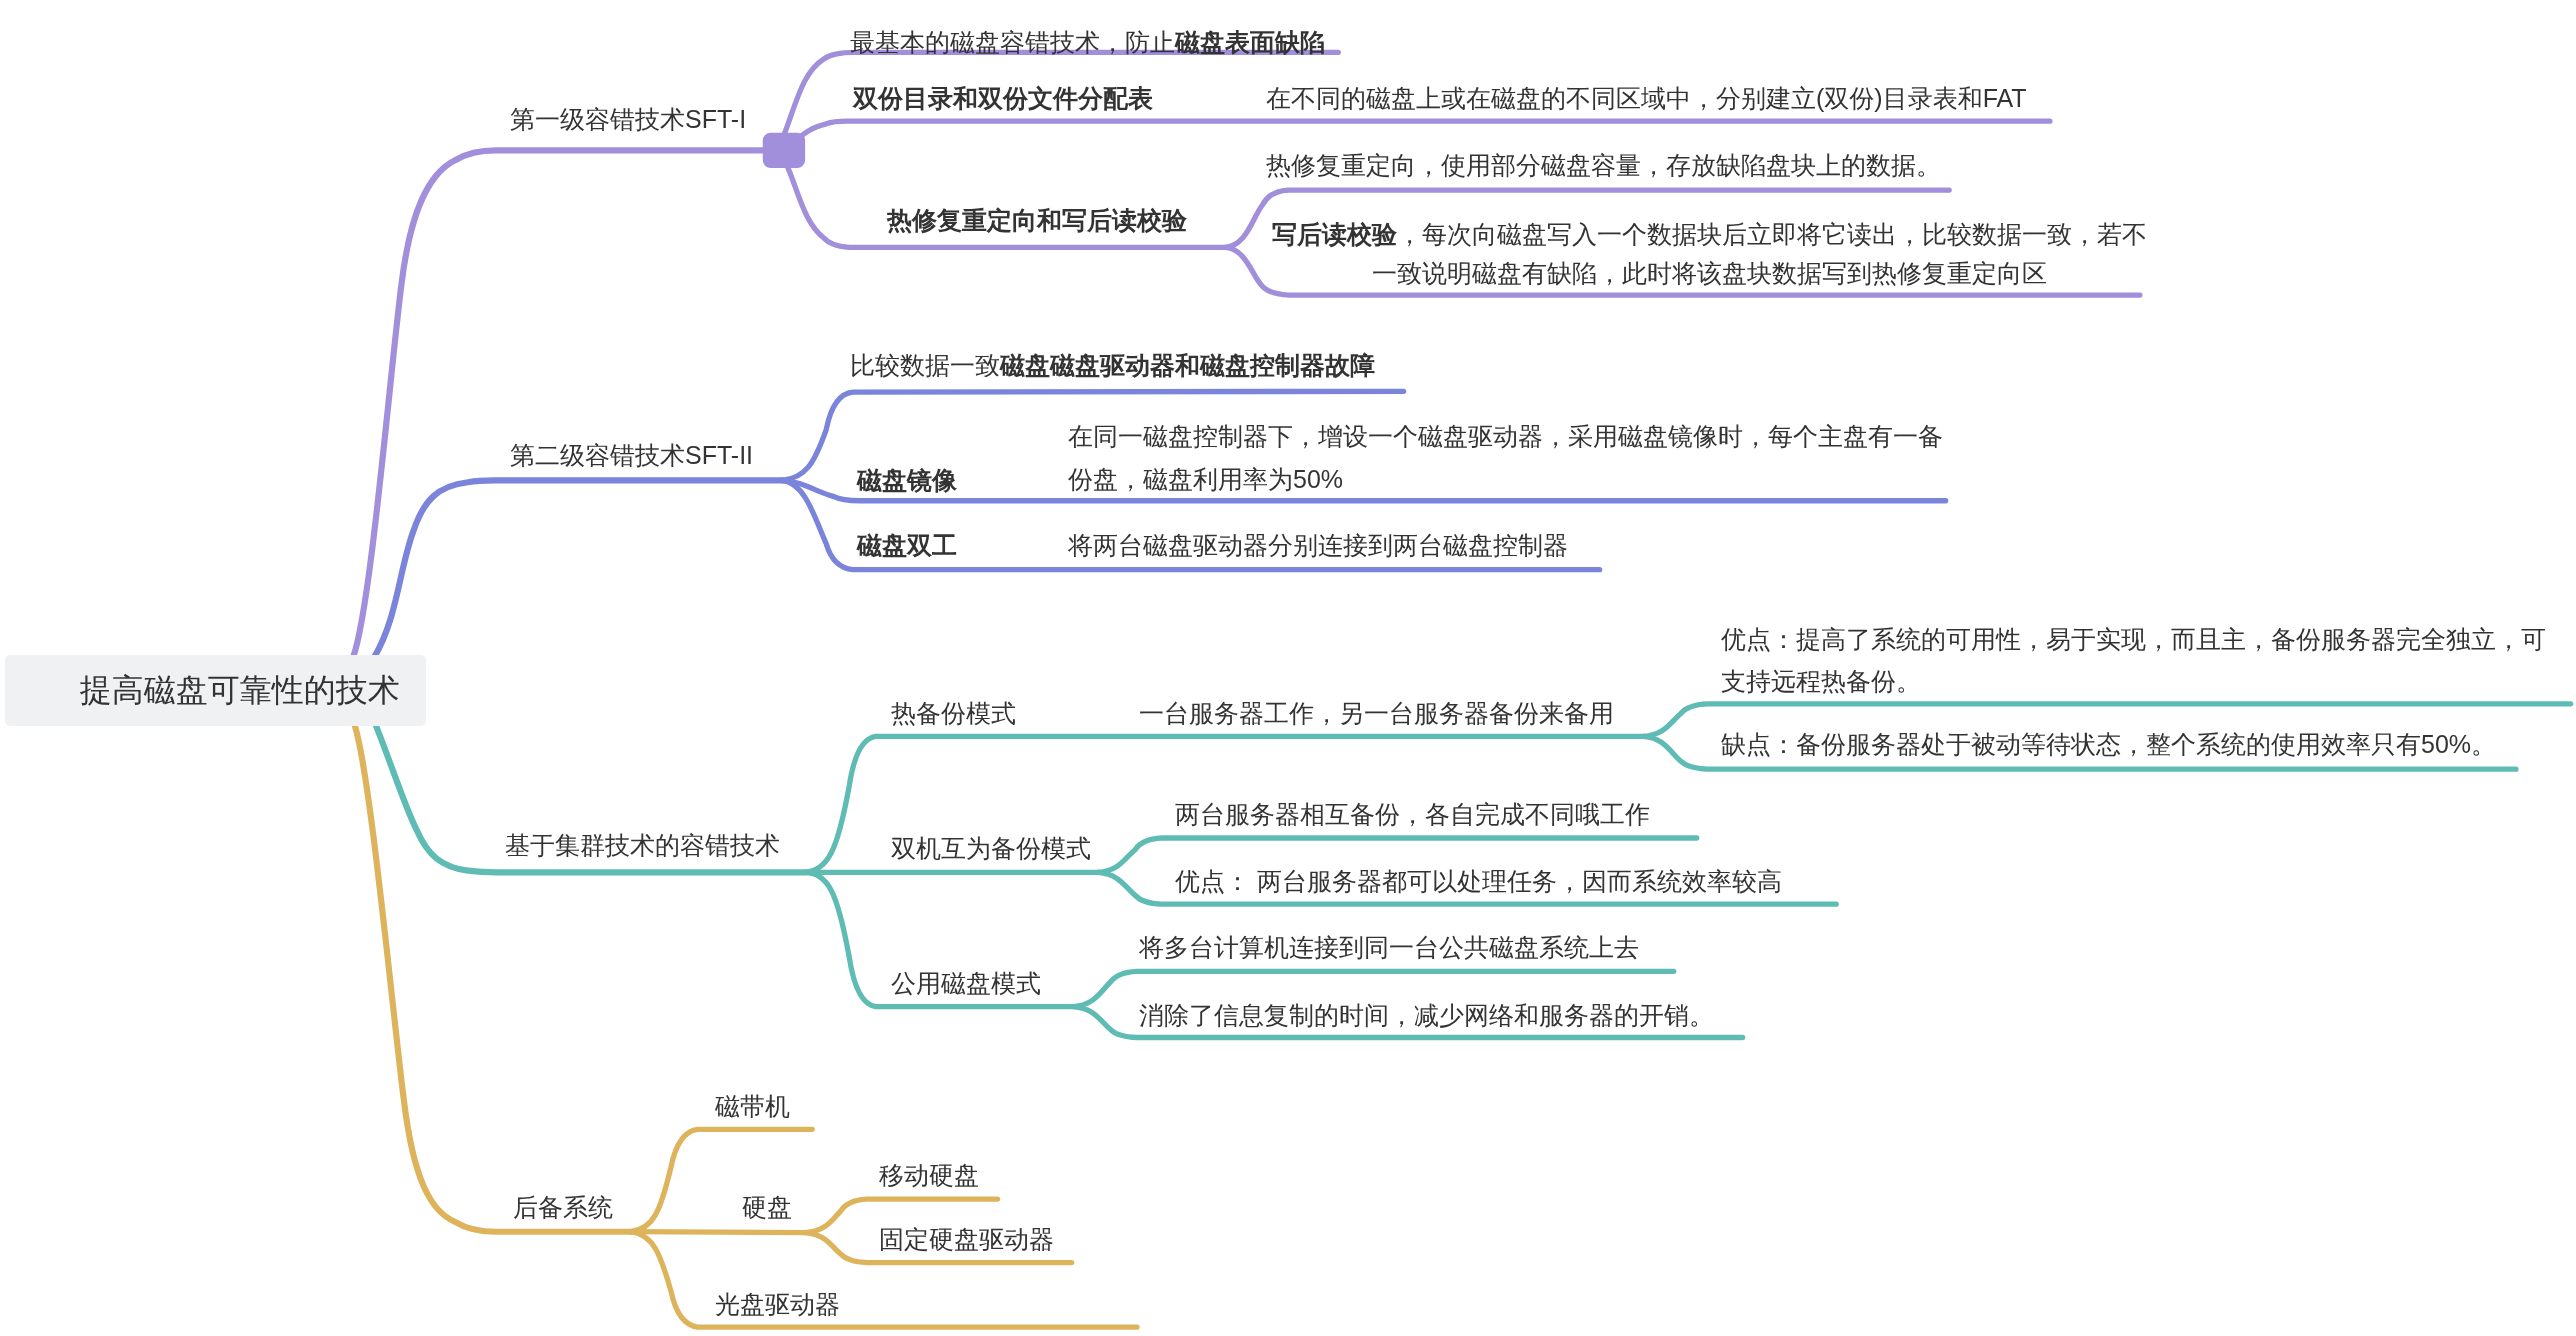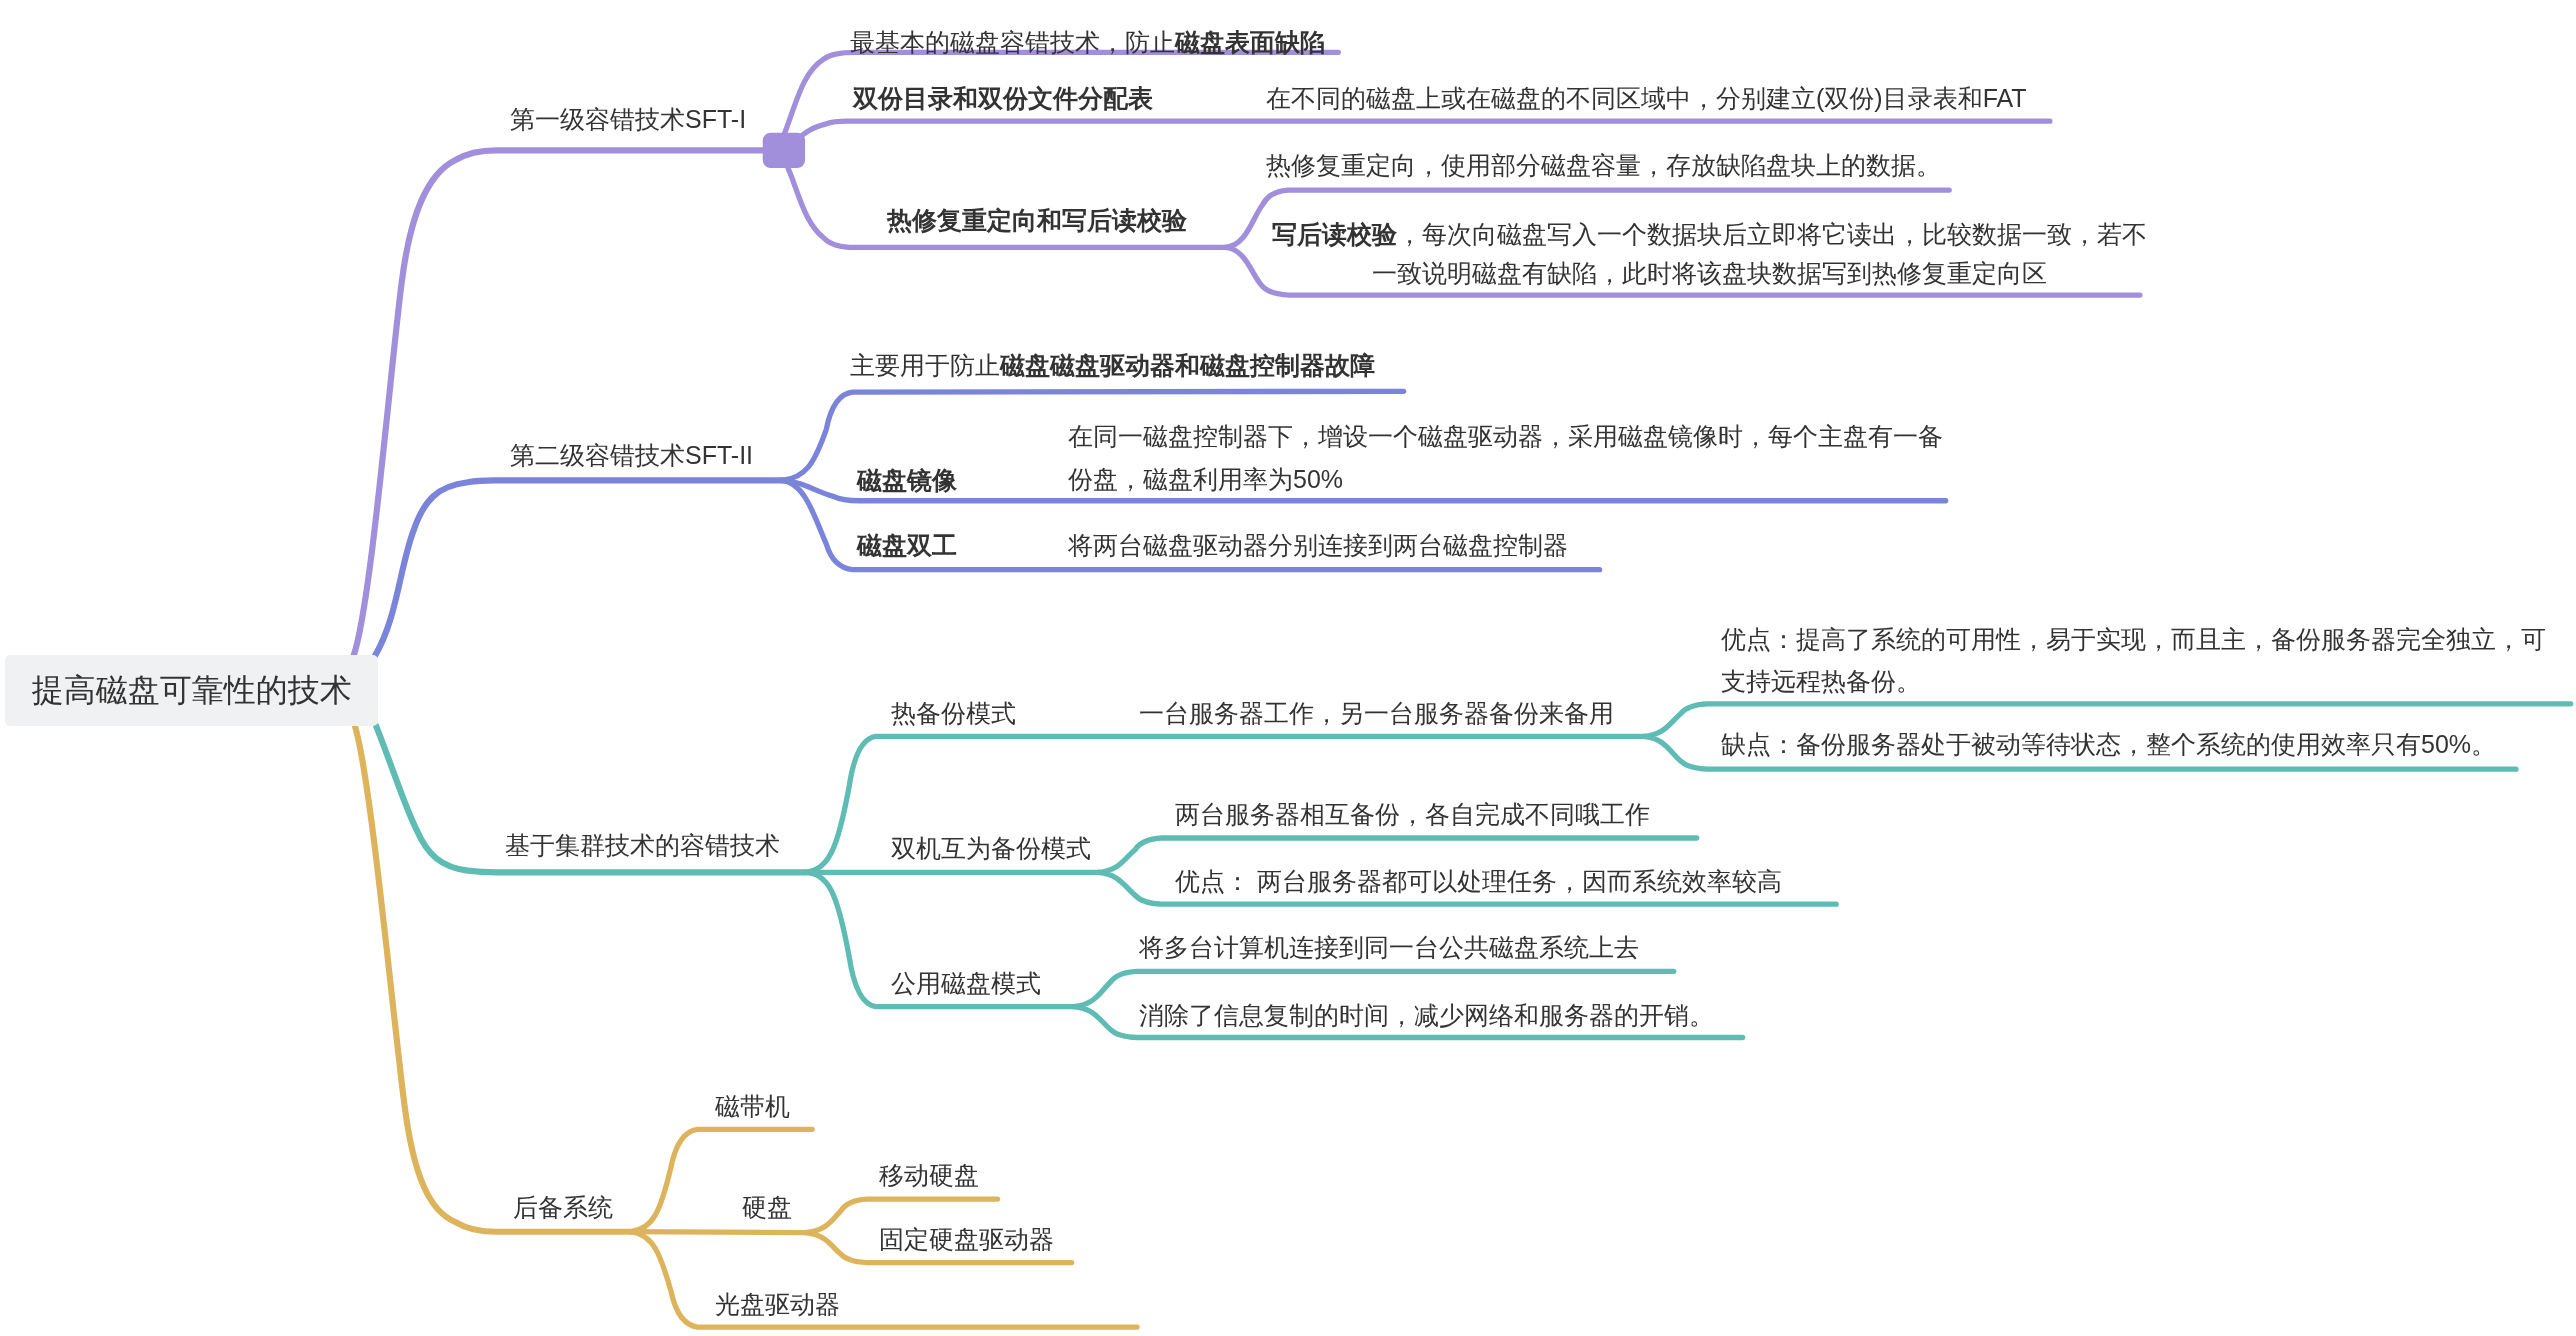--- a/index.html
+++ b/index.html
@@ -29,20 +29,21 @@
   .b{font-weight:700;}
   .wrap{white-space:normal;}
   #root-node{
     position:absolute;
     left:5.3px;top:655px;width:373px;height:71px;
     background:var(--rootbg);
     border-radius:5px;
     display:flex;align-items:center;justify-content:center;
     font-size:32px;
     color:#333333;
+    padding-left:48px;
   }
 </style>
 </head>
 <body>
 
 <div id="canvas">
 
   <svg id="wires" viewBox="0 0 2918 1514">
 
     <path class="purple w7" d="M 400 744 C 420 690 442 420 455 320 C 465 240 485 196 516 181 Q 534 170 562 170 L 872 170"></path>
@@ -86,21 +87,21 @@
   <div class="lbl b" style="left:853px;top:81px;">双份目录和双份文件分配表</div>
   <div class="lbl" style="left:1266px;top:81px;">在不同的磁盘上或在磁盘的不同区域中，分别建立(双份)目录表和FAT</div>
   <div class="lbl b" style="left:853px;top:203px;margin-left:34px;">热修复重定向和写后读校验</div>
   <div class="lbl" style="left:1266px;top:148px;">热修复重定向，使用部分磁盘容量，存放缺陷盘块上的数据。</div>
   <div class="lbl wrap" style="left:1266px;top:215px;width:887px;line-height:39px;text-align:center;">
     <span class="b">写后读校验</span><span>，每次向磁盘写入一个数据块后立即将它读出，比较数据一致，若不一致说明磁盘有缺陷，此时将该盘块数据写到热修复重定向区</span>
   </div>
 
   <div class="lbl" style="left:510px;top:438px;">第二级容错技术SFT-II</div>
   <div class="lbl" style="left:850px;top:348px;">
-    <span>主要用于防止</span><span class="b">磁盘磁盘驱动器和磁盘控制器故障</span>
+    <span>比较数据一致</span><span class="b">磁盘磁盘驱动器和磁盘控制器故障</span>
   </div>
   <div class="lbl b" style="left:857px;top:463px;">磁盘镜像</div>
   <div class="lbl wrap" style="left:1068px;top:415px;width:878px;line-height:43px;">在同一磁盘控制器下，增设一个磁盘驱动器，采用磁盘镜像时，每个主盘有一备份盘，磁盘利用率为50%</div>
   <div class="lbl b" style="left:857px;top:528px;">磁盘双工</div>
   <div class="lbl" style="left:1068px;top:528px;">将两台磁盘驱动器分别连接到两台磁盘控制器</div>
 
   <div class="lbl" style="left:505px;top:828px;">基于集群技术的容错技术</div>
   <div class="lbl" style="left:891px;top:696px;">热备份模式</div>
   <div class="lbl" style="left:1139px;top:696px;">一台服务器工作，另一台服务器备份来备用</div>
   <div class="lbl wrap" style="left:1721px;top:618px;width:847px;line-height:42px;">优点：提高了系统的可用性，易于实现，而且主，备份服务器完全独立，可支持远程热备份。</div>

